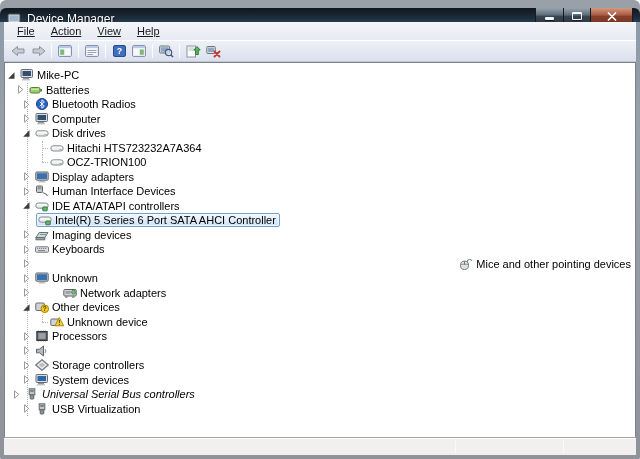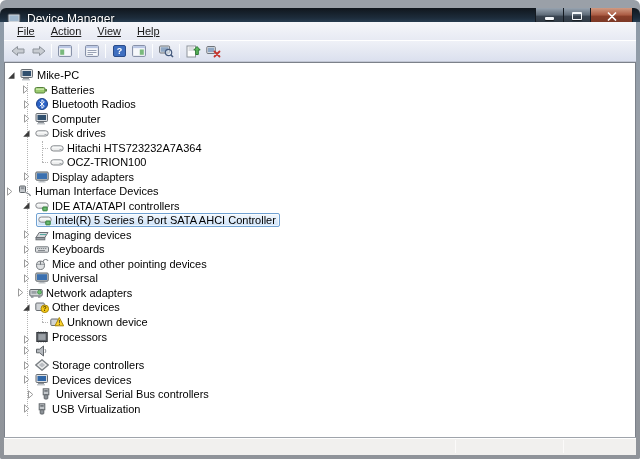--- a/index.html
+++ b/index.html
@@ -204,21 +204,21 @@
                 <svg width="14" height="12" viewBox="0 0 14 12">
                   <rect x="1" y="0.5" width="11.5" height="8" rx="1" fill="#dcdfe2" stroke="#686d73"></rect>
                   <rect x="2.5" y="2" width="8.5" height="5" fill="#31506f"></rect>
                   <rect x="3" y="9" width="6" height="1.2" fill="#8f959b"></rect>
                   <rect x="2" y="10.2" width="8" height="1.2" fill="#b4b9be"></rect>
                 </svg>
               </span>
               <span class="lab">Mike-PC</span>
             </span>
           </div>
-          <div class="row" style="padding-left: 4px; margin-left: 12px;">
+          <div class="row" style="padding-left: 11px;">
             <span class="expander">
               <svg width="9" height="9" viewBox="0 0 9 9">
                 <polygon points="2.5,0.8 2.5,8.2 6.8,4.5" fill="#ffffff" stroke="#9b9b9b" stroke-width="1"></polygon>
               </svg>
             </span>
             <span class="grp">
               <span class="ticon">
                 <svg width="14" height="12" viewBox="0 0 14 12">
                   <rect x="1" y="3.5" width="10" height="5.5" rx="1.5" fill="#9ccc70" stroke="#55803a"></rect>
                   <rect x="11.2" y="5" width="1.8" height="2.5" rx="0.5" fill="#55803a"></rect>
@@ -316,21 +316,21 @@
                 <svg width="14" height="12" viewBox="0 0 14 12">
                   <rect x="0.8" y="1" width="12.4" height="8.2" rx="1" fill="#c6cacd" stroke="#5f6469"></rect>
                   <rect x="2" y="2.2" width="10" height="5.8" fill="#3a70b0"></rect>
                   <rect x="5" y="9.2" width="4" height="1.2" fill="#888e93"></rect>
                   <rect x="3.5" y="10.4" width="7" height="1" fill="#aab0b5"></rect>
                 </svg>
               </span>
               <span class="lab">Display adapters</span>
             </span>
           </div>
-          <div class="row" style="">
+          <div class="row" style="padding-left: 17px;">
             <span class="expander">
               <svg width="9" height="9" viewBox="0 0 9 9">
                 <polygon points="2.5,0.8 2.5,8.2 6.8,4.5" fill="#ffffff" stroke="#9b9b9b" stroke-width="1"></polygon>
               </svg>
             </span>
             <span class="grp">
               <span class="ticon">
                 <svg width="14" height="12" viewBox="0 0 14 12">
                   <rect x="1.5" y="1" width="6" height="6.5" rx="1" fill="#c3c7cb" stroke="#5f6469"></rect>
                   <rect x="2.8" y="2.2" width="3.4" height="2" fill="#8d9298"></rect>
@@ -403,21 +403,21 @@
                     <rect x="6" y="5" width="1.3" height="1.1"></rect>
                     <rect x="8" y="5" width="1.3" height="1.1"></rect>
                     <rect x="10" y="5" width="1.3" height="1.1"></rect>
                     <rect x="3" y="7" width="7" height="1.1"></rect>
                   </g>
                 </svg>
               </span>
               <span class="lab">Keyboards</span>
             </span>
           </div>
-          <div class="row" style="padding-left: 17px;">
+          <div class="row" style="padding-left: 17px; justify-content: space-between;">
             <span class="expander">
               <svg width="9" height="9" viewBox="0 0 9 9">
                 <polygon points="2.5,0.8 2.5,8.2 6.8,4.5" fill="#ffffff" stroke="#9b9b9b" stroke-width="1"></polygon>
               </svg>
             </span>
             <span class="grp">
               <span class="ticon">
                 <svg width="14" height="12" viewBox="0 0 14 12">
                   <path d="M8 4 Q8 1.5 10.5 1.5 Q13 1.5 13 3" fill="none" stroke="#74797e"></path>
                   <ellipse cx="5.5" cy="7.3" rx="4" ry="4.2" fill="#dfe1e3" stroke="#74797e"></ellipse>
@@ -436,24 +436,24 @@
             </span>
             <span class="grp">
               <span class="ticon">
                 <svg width="14" height="12" viewBox="0 0 14 12">
                   <rect x="0.8" y="1" width="12.4" height="8.2" rx="1" fill="#c6cacd" stroke="#5f6469"></rect>
                   <rect x="2" y="2.2" width="10" height="5.8" fill="#3a70b0"></rect>
                   <rect x="5" y="9.2" width="4" height="1.2" fill="#888e93"></rect>
                   <rect x="3.5" y="10.4" width="7" height="1" fill="#aab0b5"></rect>
                 </svg>
               </span>
-              <span class="lab">Universal</span>
-            </span>
-          </div>
-          <div class="row" style="padding-left: 11px;">
+              <span class="lab">Unknown</span>
+            </span>
+          </div>
+          <div class="row" style="padding-left: 17px; gap: 28px;">
             <span class="expander">
               <svg width="9" height="9" viewBox="0 0 9 9">
                 <polygon points="2.5,0.8 2.5,8.2 6.8,4.5" fill="#ffffff" stroke="#9b9b9b" stroke-width="1"></polygon>
               </svg>
             </span>
             <span class="grp">
               <span class="ticon">
                 <svg width="14" height="12" viewBox="0 0 14 12">
                   <rect x="0.8" y="2.5" width="12.4" height="6.5" rx="1" fill="#d0d3d6" stroke="#5f6469"></rect>
                   <rect x="2" y="9" width="2.5" height="1.8" fill="#8d9298"></rect>
@@ -489,21 +489,21 @@
                 <svg width="14" height="12" viewBox="0 0 14 12">
                   <rect x="0.8" y="3" width="7.5" height="6.5" rx="1" fill="#d0d3d6" stroke="#6a6f74"></rect>
                   <path d="M9.3 1.5 L13.6 9.8 L5 9.8 Z" fill="#ffd42a" stroke="#a8860a"></path>
                   <rect x="8.9" y="4" width="0.9" height="3.2" fill="#3a3a3a"></rect>
                   <rect x="8.9" y="7.9" width="0.9" height="1" fill="#3a3a3a"></rect>
                 </svg>
               </span>
               <span class="lab">Unknown device</span>
             </span>
           </div>
-          <div class="row" style="padding-left: 17px; align-items: flex-end;">
+          <div class="row" style="padding-left: 17px;">
             <span class="expander">
               <svg width="9" height="9" viewBox="0 0 9 9">
                 <polygon points="2.5,0.8 2.5,8.2 6.8,4.5" fill="#ffffff" stroke="#9b9b9b" stroke-width="1"></polygon>
               </svg>
             </span>
             <span class="grp">
               <span class="ticon">
                 <svg width="14" height="12" viewBox="0 0 14 12">
                   <g stroke="#6d7277" stroke-width="0.8">
                     <line x1="3.5" y1="0.5" x2="3.5" y2="11.5"></line>
@@ -557,24 +557,24 @@
             </span>
             <span class="grp">
               <span class="ticon">
                 <svg width="14" height="12" viewBox="0 0 14 12">
                   <rect x="1" y="0.5" width="11.5" height="8" rx="1" fill="#dcdfe2" stroke="#686d73"></rect>
                   <rect x="2.5" y="2" width="8.5" height="5" fill="#2f66a7"></rect>
                   <rect x="3" y="9" width="6" height="1.2" fill="#8f959b"></rect>
                   <rect x="2" y="10.2" width="8" height="1.2" fill="#b4b9be"></rect>
                 </svg>
               </span>
-              <span class="lab">Devices devices</span>
-            </span>
-          </div>
-          <div class="row" style="padding-left: 21px;">
+              <span class="lab">System devices</span>
+            </span>
+          </div>
+          <div class="row" style="padding-left: 7px; font-style: italic;">
             <span class="expander">
               <svg width="9" height="9" viewBox="0 0 9 9">
                 <polygon points="2.5,0.8 2.5,8.2 6.8,4.5" fill="#ffffff" stroke="#9b9b9b" stroke-width="1"></polygon>
               </svg>
             </span>
             <span class="grp">
               <span class="ticon">
                 <svg width="14" height="12" viewBox="0 0 14 12">
                   <rect x="4.2" y="0.8" width="5.6" height="6" fill="#c3c7cb" stroke="#5f6469"></rect>
                   <rect x="5.5" y="2" width="1.2" height="1.8" fill="#555a5f"></rect>

